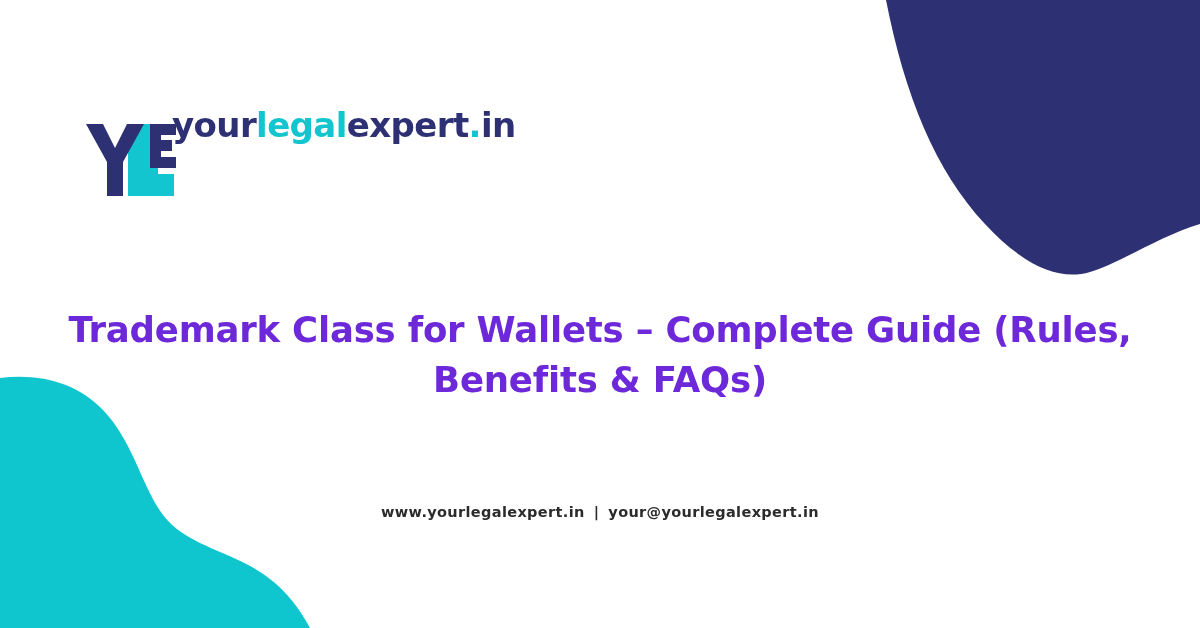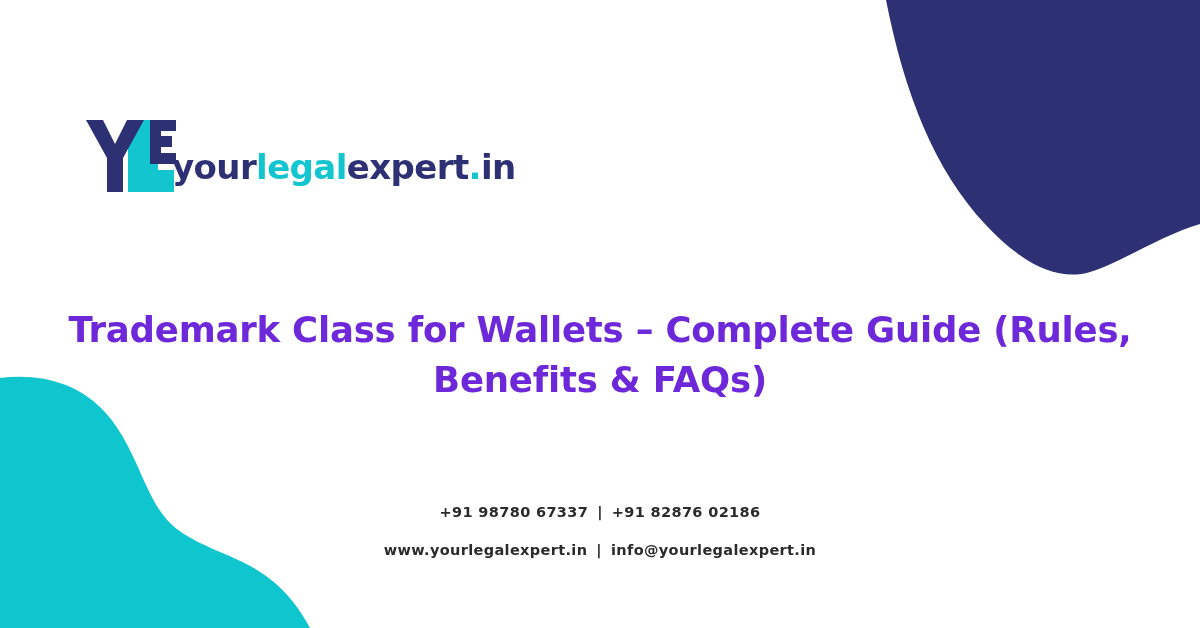--- a/index.html
+++ b/index.html
@@ -23,23 +23,22 @@
     inset: 0;
     width: 1200px;
     height: 628px;
     pointer-events: none;
   }
 
   
   .logo-block {
     position: absolute;
     left: 84px;
-    top: 112px;
+    top: 120px;
     display: flex;
-    align-items: flex-end;
     height: 84px;
   }
 
   .logo-mark {
     width: 92px;
     height: 80px;
     display: block;
     flex: 0 0 auto;
   }
 
@@ -142,23 +141,20 @@
     </div>
   </div>
 
   <h1 class="title">
     <span>Trademark Class for Wallets – Complete Guide (Rules, Benefits &amp;</span>
     <span>FAQs)</span>
   </h1>
 
   <div class="contact">
 
-    <div class="contact-line phones">
-      <span>+91 98780 67337</span><span class="sep">|</span><span>+91 82876 02186</span>
-    </div>
 
     <div class="contact-line web">
-      <span>www.yourlegalexpert.in</span><span class="sep">|</span><span>info@yourlegalexpert.in</span>
+      <span>www.yourlegalexpert.in</span><span class="sep">|</span><span>your@yourlegalexpert.in</span>
     </div>
 
   </div>
 
 </div>
 
 </body></html>

